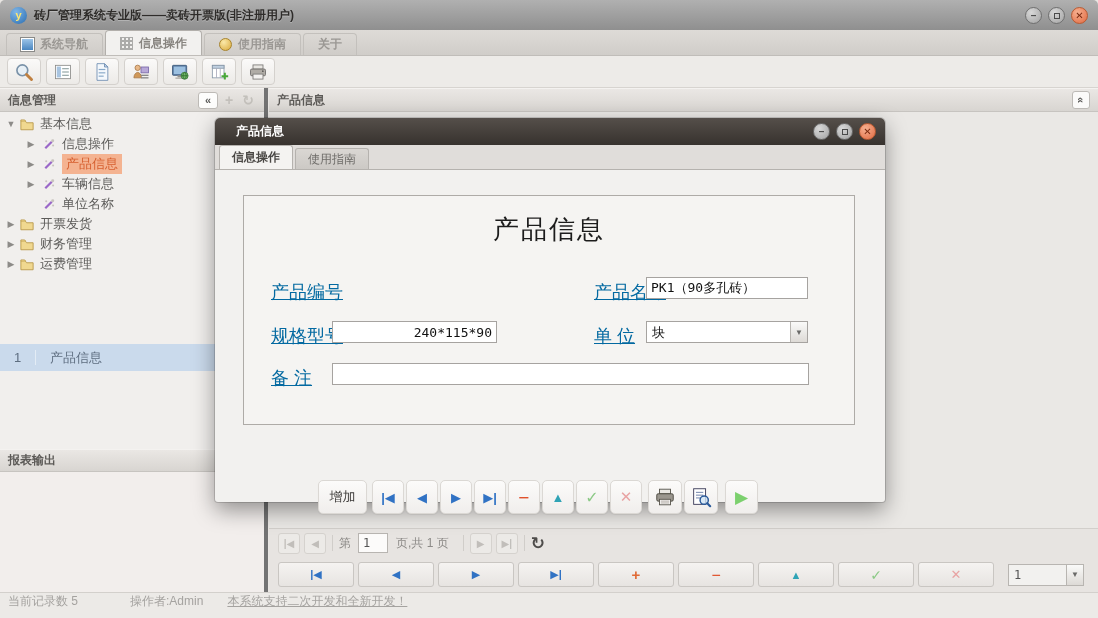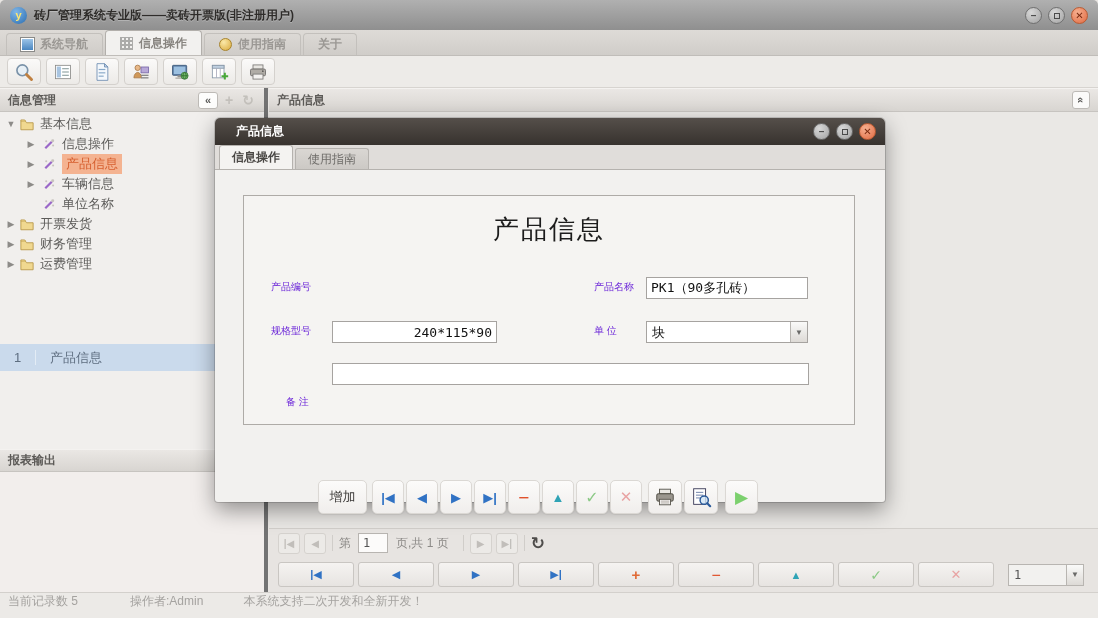--- a/index.html
+++ b/index.html
@@ -97,41 +97,41 @@
   .combo .val { flex:1; padding-left:5px; font-family:"DejaVu Sans Mono",monospace; }
   .combo .dd, .select .dd { width:17px; height:100%; background:linear-gradient(#fafaf9,#dddad6);
     border-left:1px solid #b8b5b1; color:#6a6a68; font-size:8px; display:flex; align-items:center; justify-content:center; }
 
   .c-blue{color:#3072c4;} .c-orange{color:#e06a35;} .c-teal{color:#2fa3b5;}
   .c-green{color:#8bc985;} .c-pink{color:#e8a3a3;} .c-minus{color:#e0512b; transform:scaleX(1.4); font-weight:900;}
 
   
   .statusbar { left:0; top:592px; width:1098px; height:26px; background:#eceae7;
     border-top:1px solid #d3d0cc; display:flex; font-size:12px; color:#a5a3a0; }
-  .st1{ margin-left:8px; } .st2{ margin-left:52px; } .st3{ margin-left:40px; }
+  .st1{ margin-left:8px; } .st2{ margin-left:52px; } .st3{ margin-left:24px;text-decoration:underline; }
 
   
   .dlg { left:215px; top:118px; width:670px; height:384px; background:#f2f1ef;
     border-radius:5px 5px 3px 3px; box-shadow:0 8px 22px rgba(0,0,0,.4), 0 0 0 1px rgba(0,0,0,.15); }
   .dlg-title { position:absolute; left:0; top:0; width:100%; height:27px;
     background:linear-gradient(#554f4a,#37322e); border-radius:5px 5px 0 0;
     display:flex; align-items:center; padding:0 9px; }
   .dlg-title .t { color:#fff; font-size:12px; font-weight:bold; margin-left:12px; }
   .dlg-tabs { position:absolute; left:0; top:27px; width:100%; height:25px; background:#e0ddda;
     border-bottom:1px solid #b5b2ae; display:flex; align-items:flex-end; padding-left:4px; }
   .dtab { height:21px; padding:0 12px; display:flex; align-items:center; font-size:12px; color:#6e6c69;
     border:1px solid #b5b2ae; border-bottom:none; border-radius:3px 3px 0 0;
     background:linear-gradient(#dad7d3,#ccc9c5); margin-right:2px; }
   .dtab.active { height:24px; background:#f4f3f1; font-weight:bold; color:#4a4845; }
 
   .groupbox { position:absolute; left:28px; top:77px; width:612px; height:230px;
     background:#f5f4f2; border:1px solid #aeaba7; }
   .gb-title { position:absolute; left:0; top:16px; width:100%; text-align:center;
     font-size:26px; color:#1c1c1c; letter-spacing:2px; }
-  .flabel { position:absolute; font-size:10px; color:#6d28d9; }
+  .flabel { position:absolute; font-size:18px; color:#0369a1;text-decoration:underline; }
   .ffield { position:absolute; height:22px; border:1px solid #a6a3a0; background:#fff;
     font-size:13px; font-family:"DejaVu Sans Mono",monospace; color:#111; padding:0 4px; }
   .ffield.ro { border:none; background:#edecea; }
   .select { position:absolute; height:22px; border:1px solid #a6a3a0; background:#fff; display:flex; }
   .select .sval { flex:1; font-size:13px; padding:2px 0 0 5px; color:#111; }
 
   .dlg-toolbar { position:absolute; left:0; top:342px; width:100%; height:34px;margin-top:20px; }
   .d-btn { position:absolute; height:34px; border:1px solid #dbd8d4; border-radius:5px;
     background:linear-gradient(#fcfbfa,#f0eeec); box-shadow:0 1px 1px rgba(0,0,0,.06);
     display:flex; align-items:center; justify-content:center; font-size:13px; color:#3c3a38; }
@@ -416,21 +416,21 @@
       <input class="ffield" style="left: 402px; top: 81px; width: 162px;" value="PK1（90多孔砖）">
 
       <span class="flabel" style="left:27px; top:128px;text-align:center;">规格型号</span>
       <input class="ffield" style="left: 88px; top: 125px; width: 165px; text-align: right;" value="240*115*90">
       <span class="flabel" style="left:350px; top:128px;">单 位</span>
       <div class="select" style="left:402px; top:125px; width:162px;">
         <span class="sval">块</span>
         <span class="dd">▼</span>
       </div>
 
-      <span class="flabel" style="left:42px; top:170px;margin-top:29px;">备 注</span>
+      <span class="flabel" style="left:27px; top:170px;">备 注</span>
       <input class="ffield" style="left: 88px; top: 167px; width: 477px;" value="">
     </div>
 
     <div class="dlg-toolbar">
       <div class="d-btn" style="left:103px; width:49px;">增加</div>
       <div class="d-btn" style="left:157px; width:32px;">
           <span class="g c-blue">|◀</span>
         </div>
       <div class="d-btn" style="left:191px; width:32px;">
           <span class="g c-blue">◀</span>

